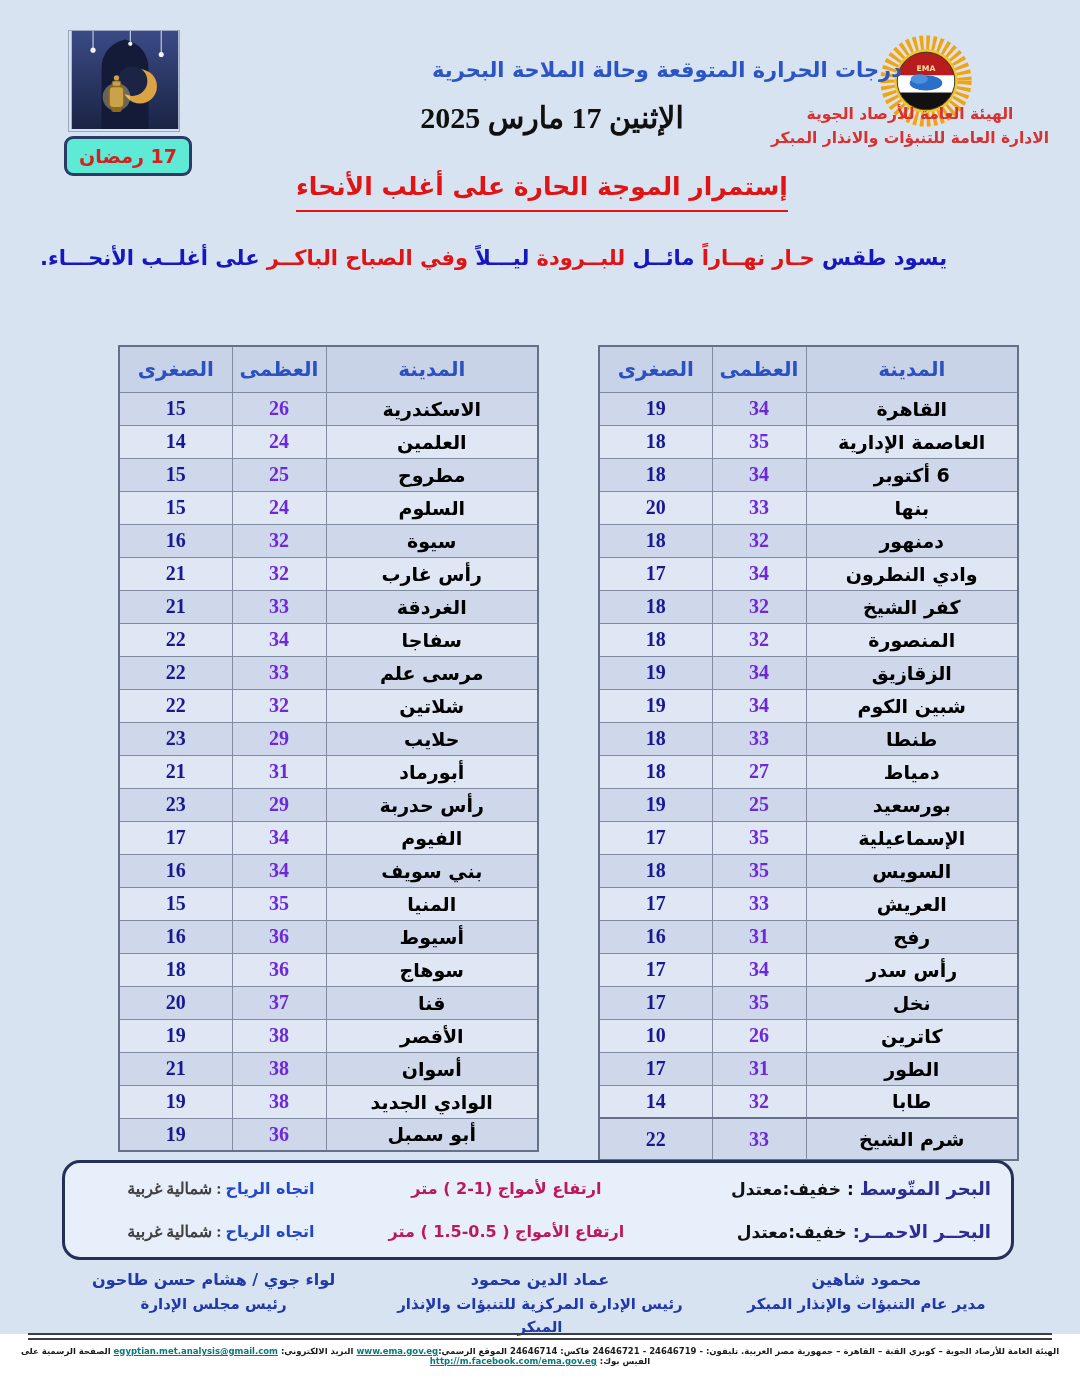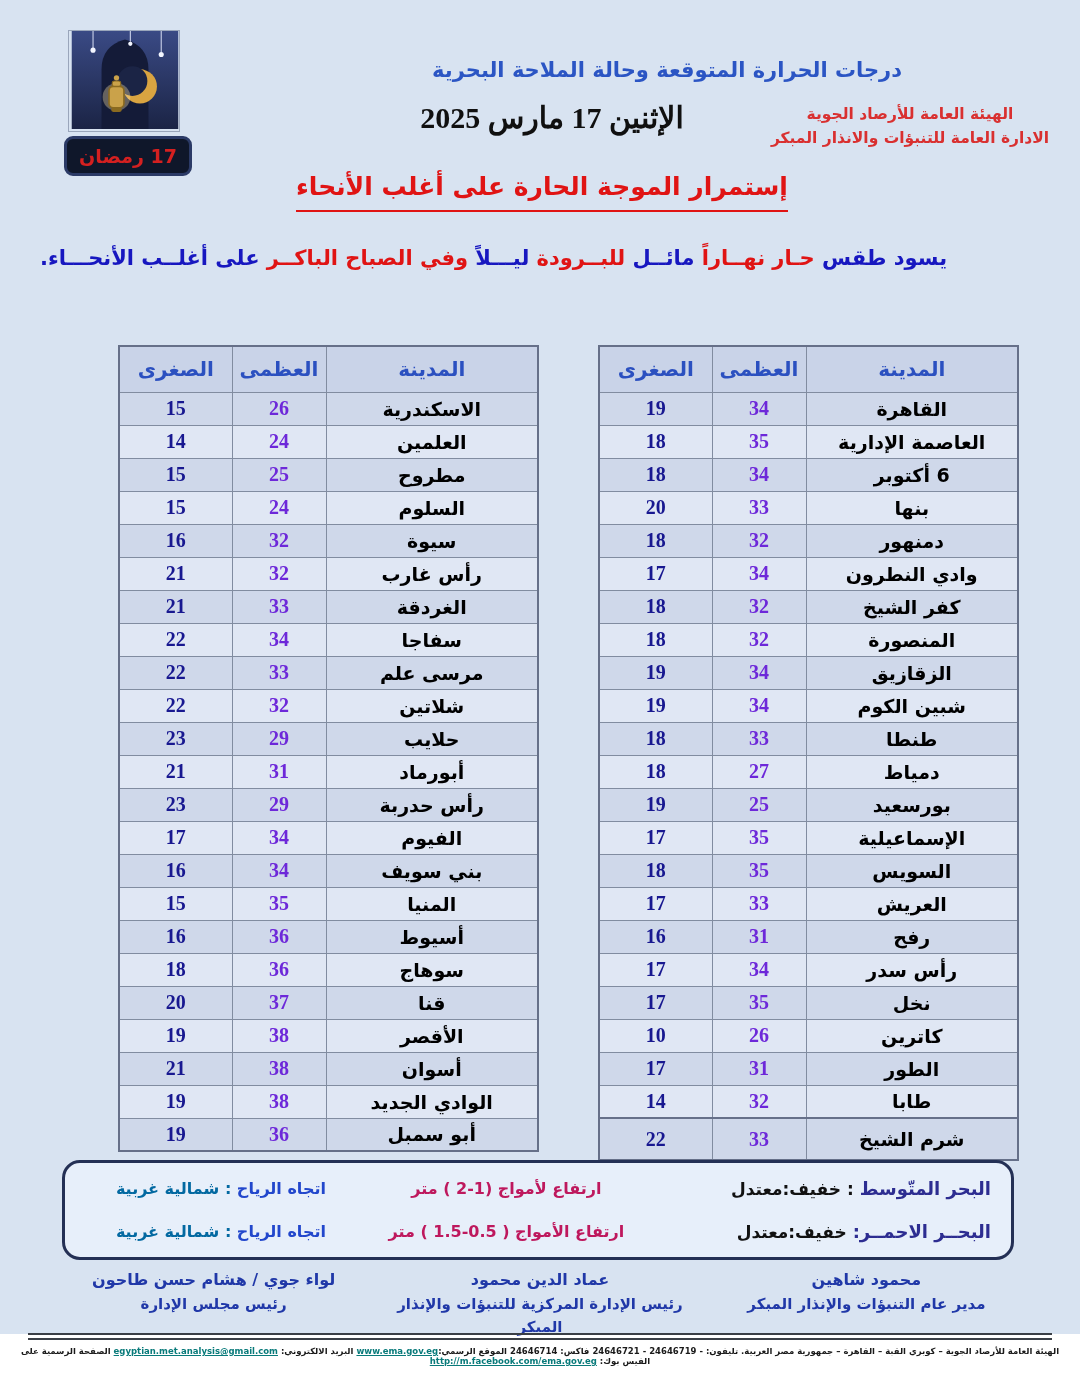--- a/index.html
+++ b/index.html
@@ -5,21 +5,21 @@
   html,body{margin:0;padding:0;}
   body{
     width:1080px;height:1386px;position:relative;background:#ffffff;
     font-family:"DejaVu Sans", sans-serif;direction:rtl;overflow:hidden;
   }
   .blue-area{position:absolute;left:0;top:0;width:1080px;height:1334px;background:#d8e3f1;}
 
   
   .ramadan-img{position:absolute;left:68px;top:30px;width:110px;height:100px;border:1px solid #9aa6bb;}
   .ramadan-badge{position:absolute;left:64px;top:136px;width:122px;height:34px;
-    border:3px solid #2b3a66;border-radius:9px;background:#0f172a;
+    border:3px solid #2b3a66;border-radius:9px;background:#5eead4;
     display:flex;align-items:center;justify-content:center;
     color:#d42020;font-weight:bold;font-size:19px;}
 
   
   .logo{position:absolute;left:878px;top:33px;width:96px;height:96px;}
   .org{position:absolute;left:745px;top:102px;width:330px;text-align:center;
     color:#d93030;font-weight:bold;font-size:15.5px;line-height:1.55;}
 
   
   .title{position:absolute;left:202px;top:58px;width:700px;text-align:right;
@@ -55,21 +55,21 @@
   .marine{position:absolute;left:62px;top:1160px;width:952px;height:100px;
     border:3px solid #243055;border-radius:18px;background:#e7effa;
     display:flex;flex-direction:column;justify-content:space-around;padding:4px 20px;box-sizing:border-box;}
   .marine-row{display:flex;align-items:center;}
   .m-sea{width:37%;font-weight:bold;font-size:17px;}
   .sea-name{color:#2d2d91;font-size:18px;margin-top:32px;}
   .sea-state{color:#111;}
   .m-waves{width:33%;text-align:center;font-weight:bold;font-size:16px;color:#be185d;}
   .m-wind{width:30%;text-align:center;font-weight:bold;font-size:16px;}
   .wind-label{color:#2247cc;}
-  .wind-value{color:#0369a1;}
+  .wind-value{color:#404040;font-family:Liberation Serif, serif;}
 
   
   .signatures{position:absolute;left:60px;top:1268px;width:960px;display:flex;justify-content:space-between;}
   .sig{width:32%;text-align:center;color:#2038a8;font-weight:bold;line-height:1.55;}
   .sig-name{font-size:16px;}
   .sig-title{font-size:15px;}
 
   
   .divider{position:absolute;left:28px;top:1333px;width:1024px;height:3px;
     border-top:2px solid #3a3f46;border-bottom:2px solid #3a3f46;}
@@ -105,20 +105,40 @@
       <rect x="38" y="47" width="8" height="5" rx="2" fill="#caa24a" stroke="#8a6a20" stroke-width="1"></rect>
       <circle cx="42" cy="44" r="2.5" fill="#caa24a"></circle>
       <rect x="37" y="72" width="10" height="4" rx="2" fill="#8a6a20"></rect>
     </svg>
   </div>
 
   <div class="ramadan-badge">
     <span>17 رمضان</span>
   </div>
 
+  <div class="logo">
+    <svg width="96" height="96" viewBox="0 0 100 100">
+      <defs>
+        <clipPath id="innerdisc">
+            <circle cx="50" cy="50" r="30"></circle>
+          </clipPath>
+      </defs>
+      <circle cx="50" cy="50" r="40" fill="none" stroke="#f2a40e" stroke-width="15" stroke-dasharray="3.5 3"></circle>
+      <circle cx="50" cy="50" r="33" fill="#f7c32a"></circle>
+      <g clip-path="url(#innerdisc)">
+        <circle cx="50" cy="50" r="30" fill="#111111"></circle>
+        <path d="M20 50 a30 30 0 0 1 60 0 z" fill="#b91c1c"></path>
+        <rect x="18" y="44" width="64" height="18" fill="#ffffff"></rect>
+        <ellipse cx="50" cy="52" rx="17" ry="8" fill="#2a6fc9"></ellipse>
+        <ellipse cx="43" cy="48" rx="9" ry="5" fill="#4b8fe0"></ellipse>
+      </g>
+      <text x="50" y="40" font-size="8" font-weight="bold" fill="#f8e3a0" text-anchor="middle">EMA</text>
+      <circle cx="50" cy="50" r="30" fill="none" stroke="#333" stroke-width="1"></circle>
+    </svg>
+  </div>
 
   <div class="org">
     <div>الهيئة العامة للأرصاد الجوية</div>
     <div>الادارة العامة للتنبؤات والانذار المبكر</div>
   </div>
 
   <div class="title">درجات الحرارة المتوقعة وحالة الملاحة البحرية</div>
   <div class="date">الإثنين  17  مارس 2025</div>
   <div class="headline-wrap">
     <span class="headline">إستمرار الموجة الحارة على أغلب الأنحاء</span>

